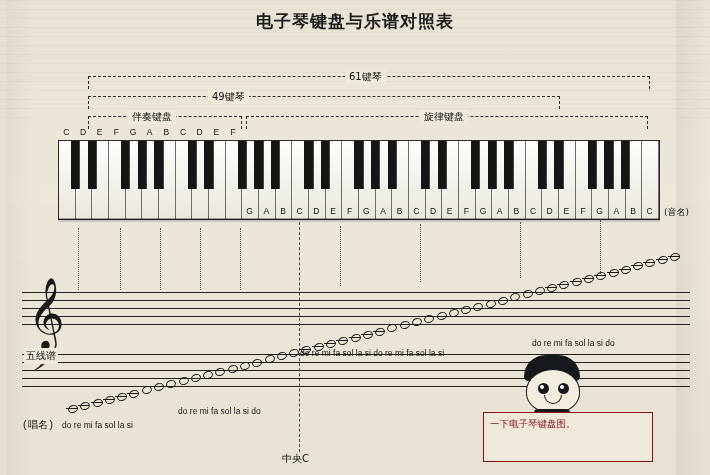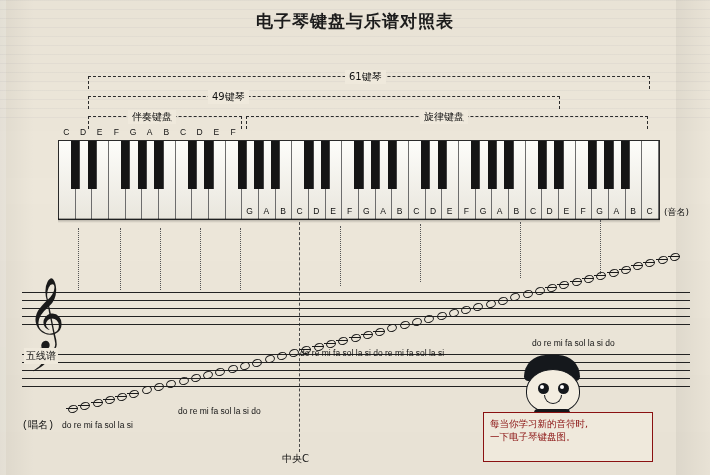--- a/index.html
+++ b/index.html
@@ -436,21 +436,20 @@
       <i></i>
     </div>
   <div class="eye" style="left:38px;top:28px;">
       <i></i>
     </div>
   <div class="mouth"></div>
   <div class="collar"></div>
 </div>
 
 <div id="callout">
-  <div>每当你学习新的音符时,</div>
   <div>一下电子琴键盘图。</div>
 </div>
 
 <div class="guide" style="left: 78px; top: 228px; height: 62px;"></div>
 <div class="guide" style="left: 120px; top: 228px; height: 62px;"></div>
 <div class="guide" style="left: 160px; top: 228px; height: 62px;"></div>
 <div class="guide" style="left: 200px; top: 228px; height: 62px;"></div>
 <div class="guide" style="left: 240px; top: 228px; height: 62px;"></div>
 <div class="guide" style="left: 340px; top: 226px; height: 60px;"></div>
 <div class="guide" style="left: 420px; top: 224px; height: 58px;"></div>

